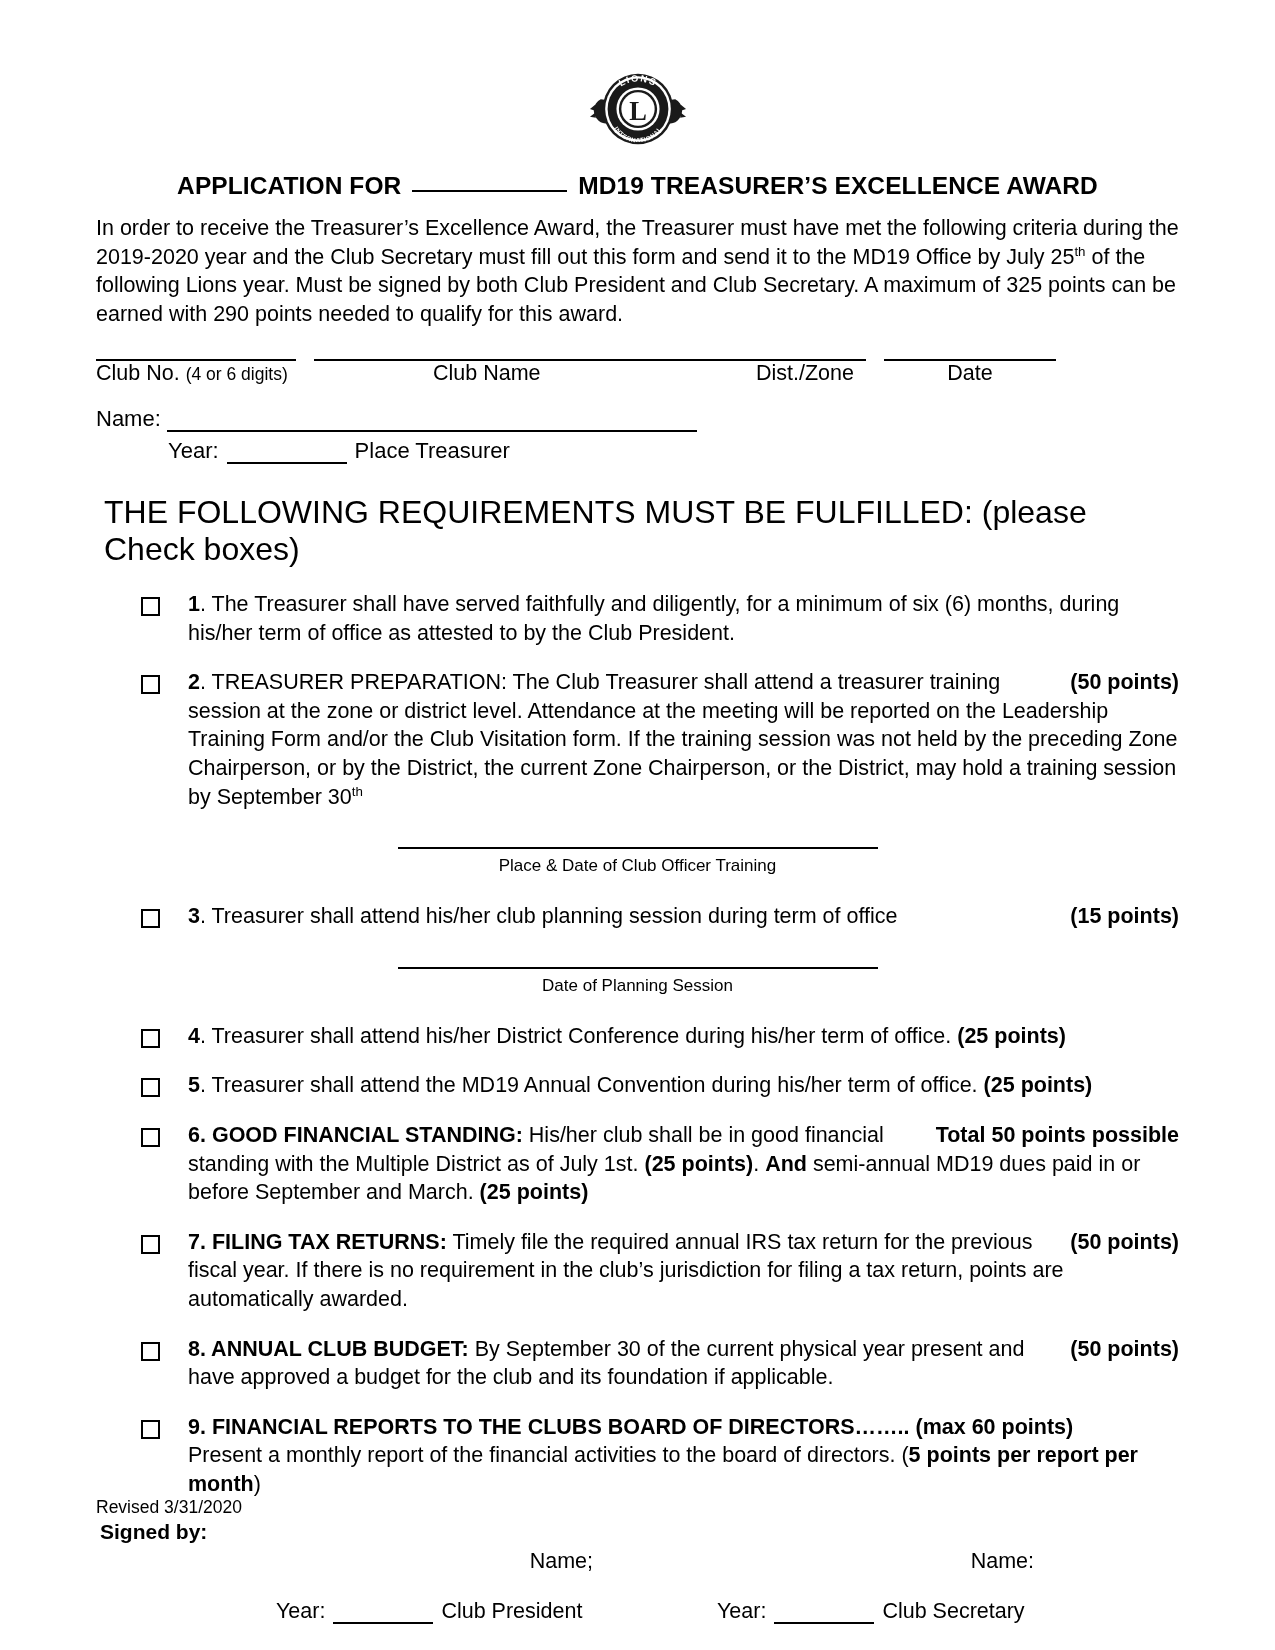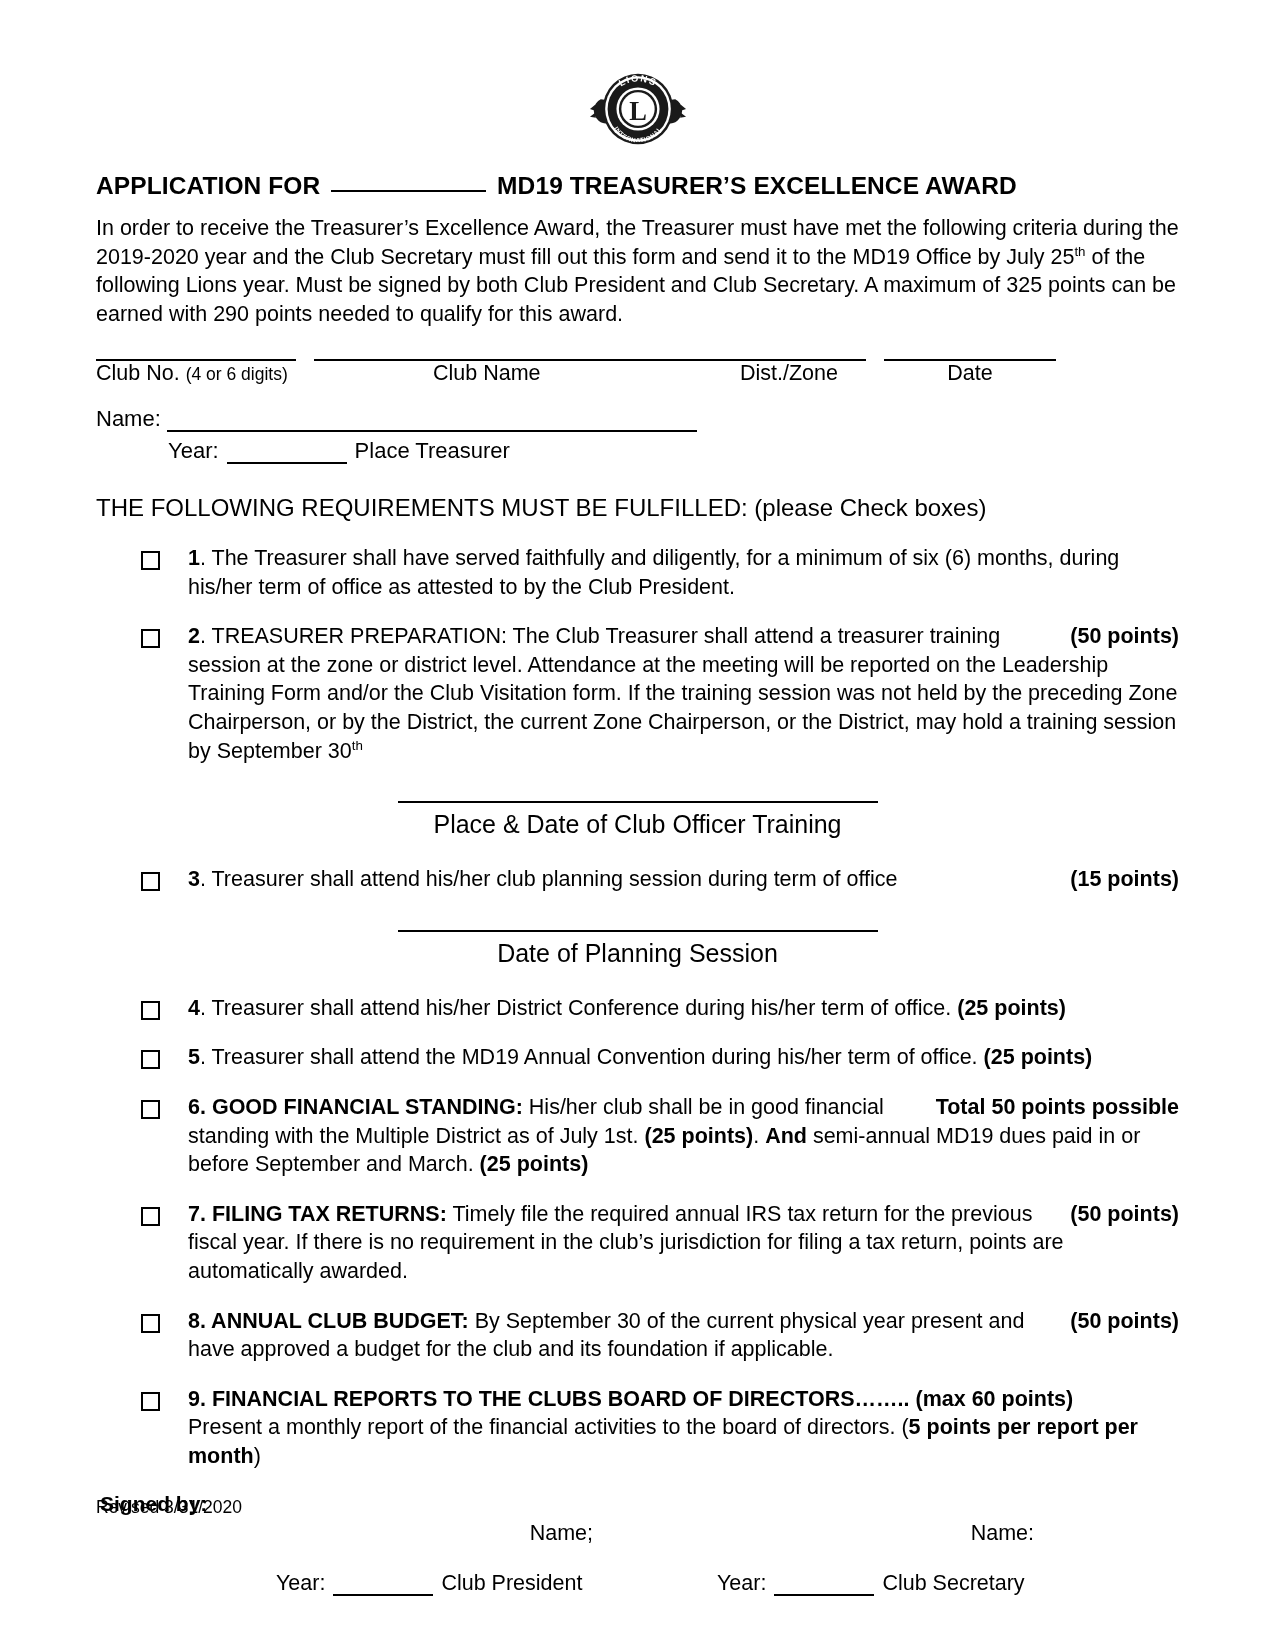--- a/index.html
+++ b/index.html
@@ -28,20 +28,21 @@
   .logo {
     display: inline-block;
     width: 98px;
     height: 98px;
   }
 
   
   .title {
     font-size: 24.5px;
     font-weight: bold;
+    text-align: center;
     letter-spacing: 0.1px;
     margin: 10px 0 14px 0;
     white-space: nowrap;
   }
   .title .blank {
     display: inline-block;
     width: 155px;
     border-bottom: 2.5px solid #000;
     margin: 0 4px;
     vertical-align: 2px;
@@ -102,22 +103,22 @@
   .year-line .ul {
     display: inline-block;
     width: 120px;
     border-bottom: 2px solid #000;
     margin: 0 8px;
     height: 20px;
   }
 
   
   .req-head {
-    font-size: 24px;
-    margin: 30px 0 22px 0;
+    font-size: 32px;
+    margin: 30px 0 22px 8px;
   }
 
   
   .item {
     display: flex;
     align-items: flex-start;
     margin-bottom: 21px;
     font-size: 21.5px;
     line-height: 1.33;
   }
@@ -139,21 +140,21 @@
     margin: 24px 0 26px 0;
     text-align: center;
   }
   .subline .rulebox {
     display: inline-block;
     width: 480px;
     border-bottom: 2px solid #000;
     height: 2px;
   }
   .subline .subcap {
-    font-size: 25px;
+    font-size: 17px;
     margin-top: 3px;
   }
 
   
   .row-flex {
     display: flex;
     justify-content: space-between;
     align-items: baseline;
     gap: 17px;
   }
@@ -259,21 +260,21 @@
 
   <div class="club-row">
     <div class="fld f-clubno">
       <div class="rule"></div>
       <div class="cap"><span>Club No.</span> <span class="small">(4 or 6 digits)</span></div>
     </div>
     <div class="fld f-clubname">
       <div class="rule"></div>
       <div class="cap" style="position:relative;">
         <span style="position:absolute;left:119px;">Club Name</span>
-        <span style="position:absolute;right:28px;">Dist./Zone</span>
+        <span style="position:absolute;right:12px;">Dist./Zone</span>
         &nbsp;
       </div>
     </div>
     <div class="fld f-date">
       <div class="rule"></div>
       <div class="cap center">Date</div>
     </div>
   </div>
 
   <div class="name-line">

